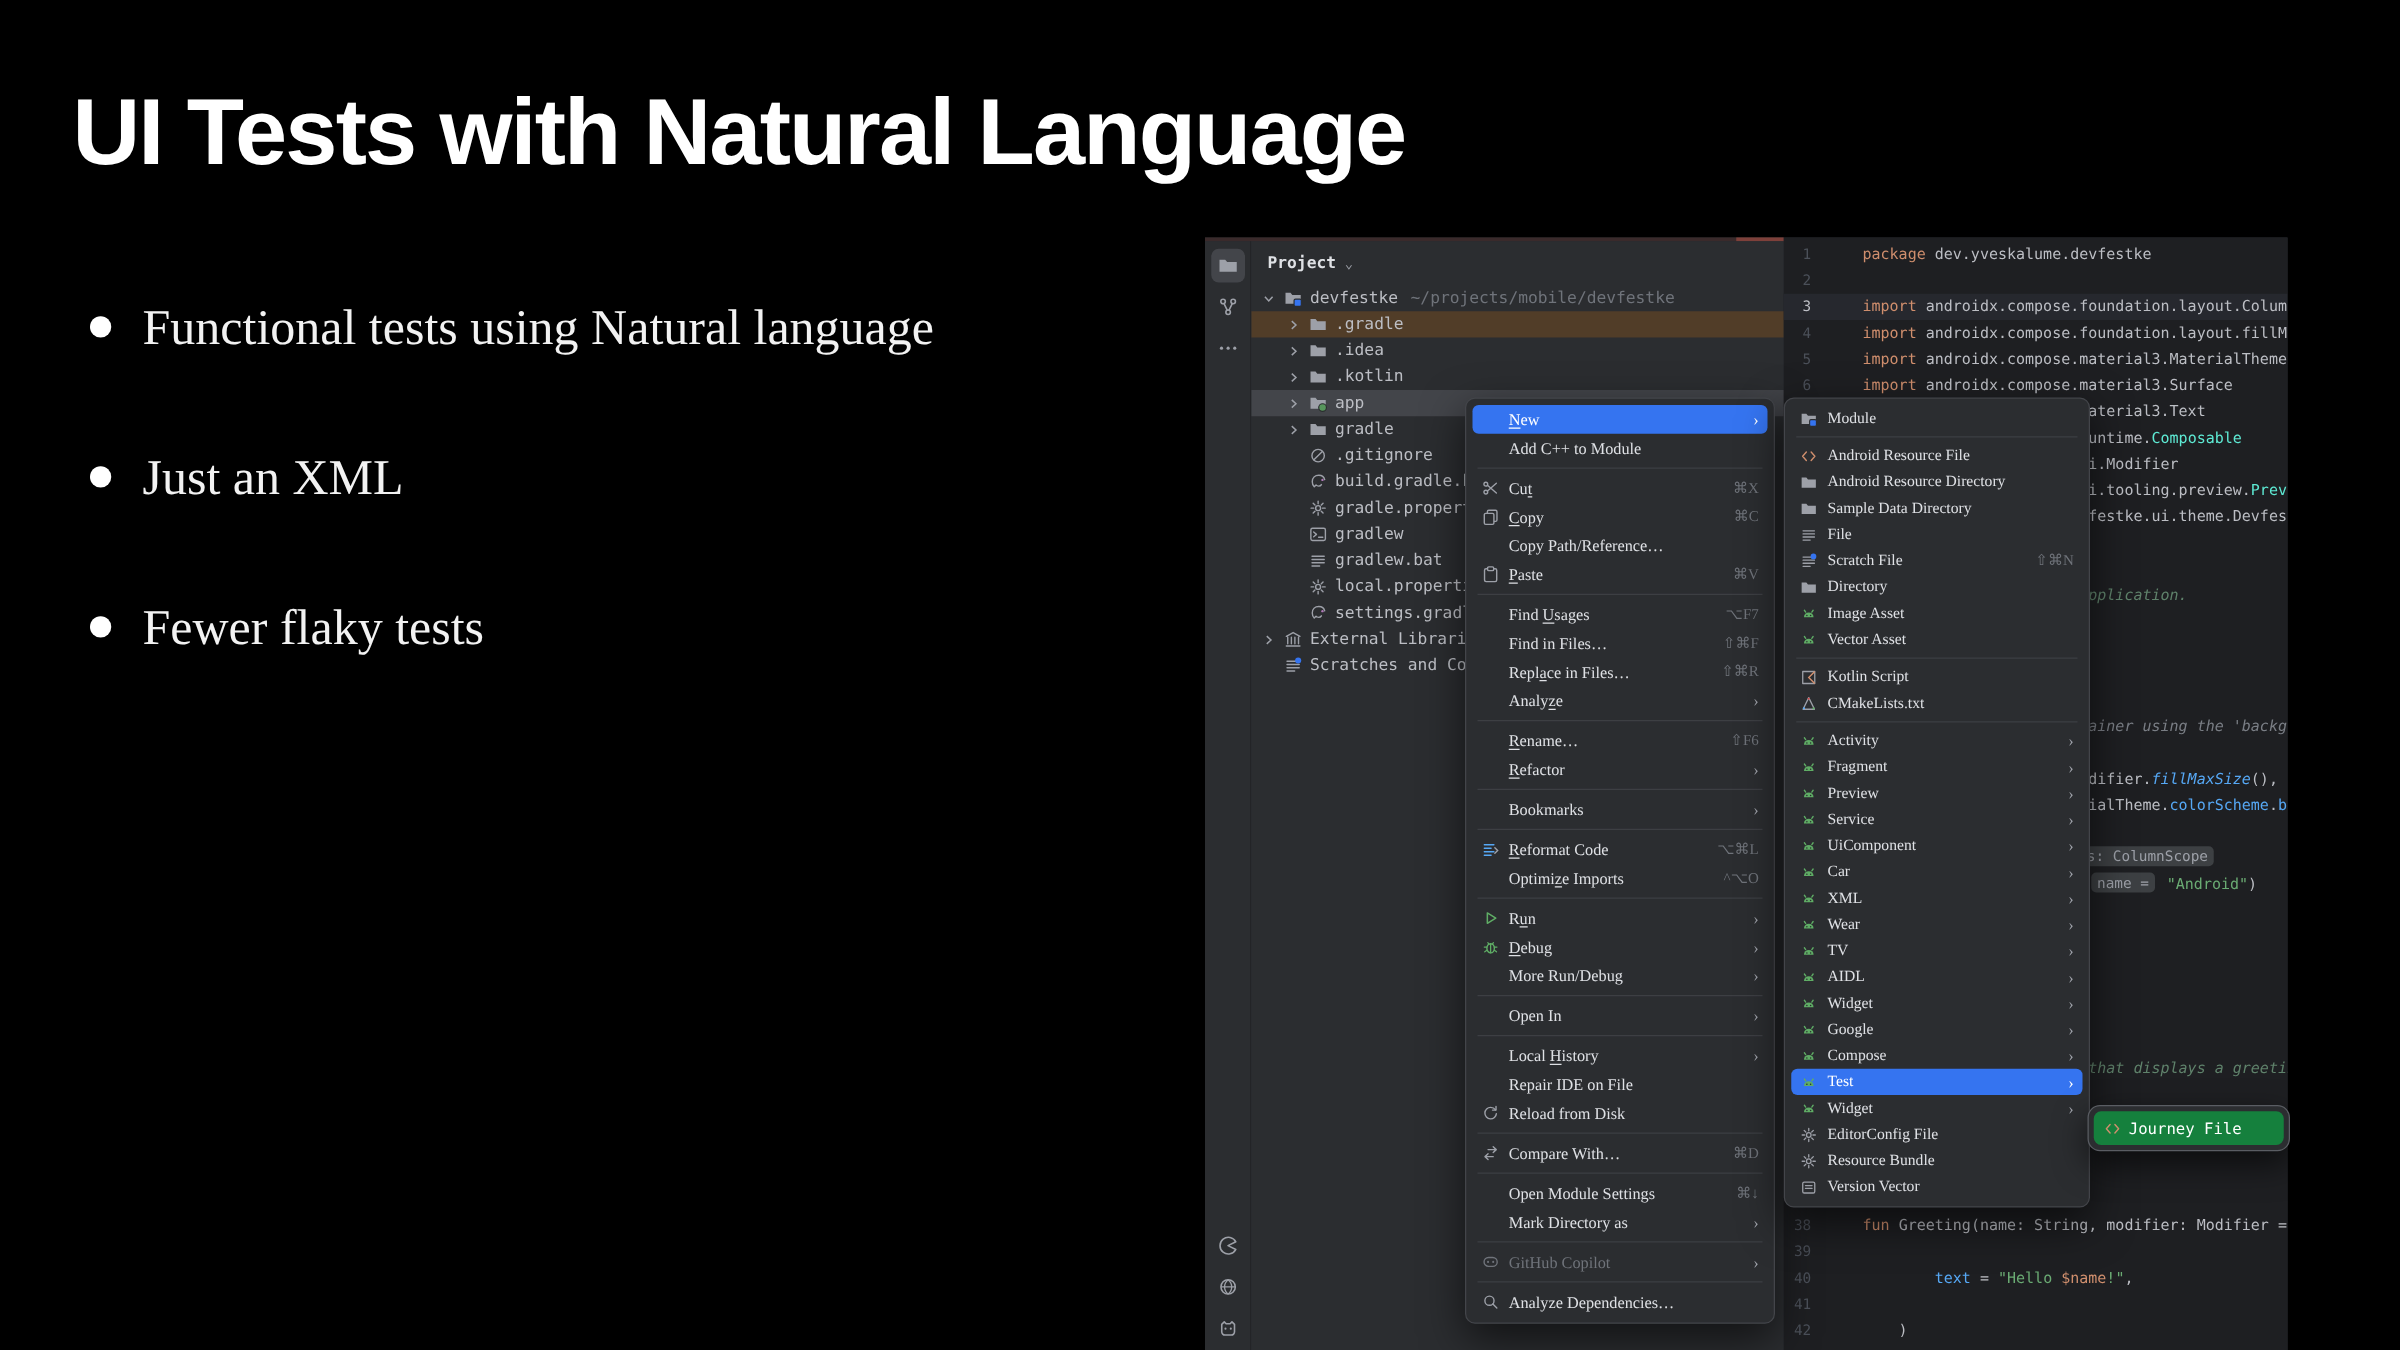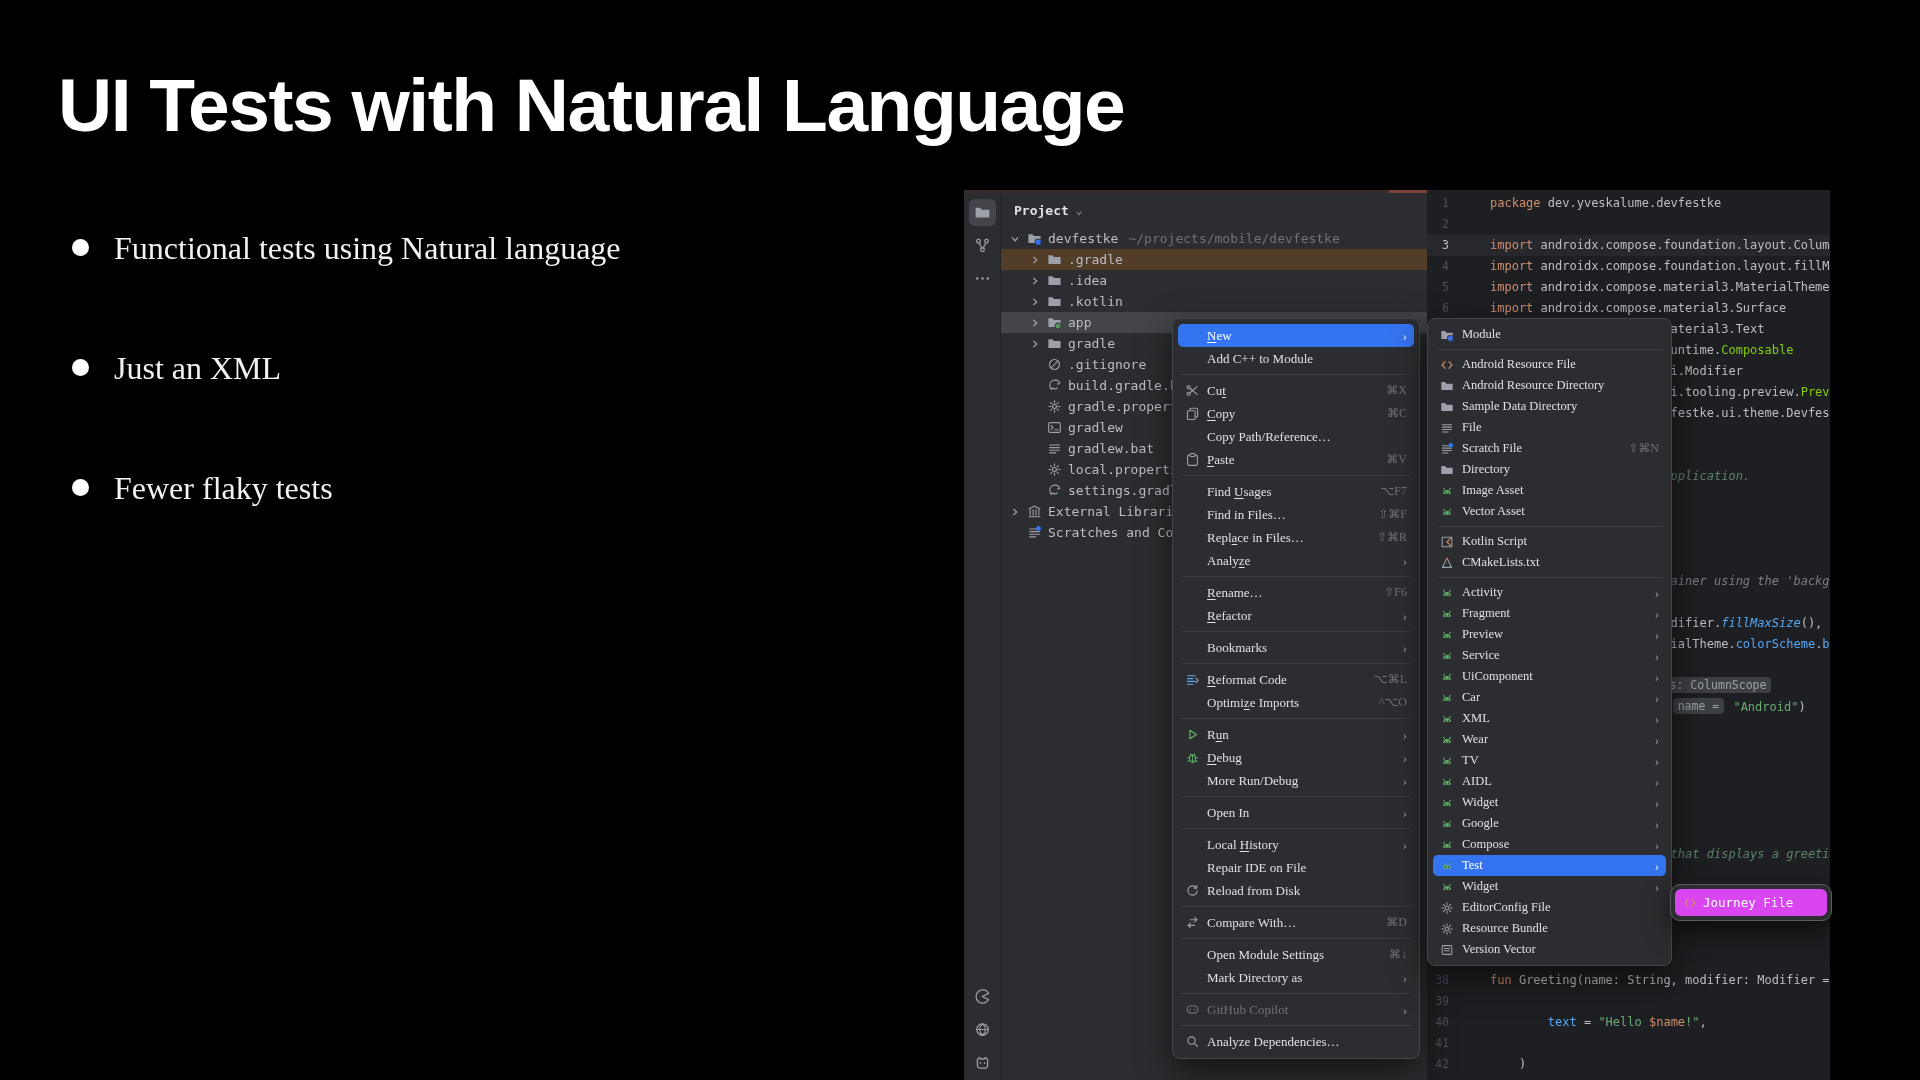--- a/index.html
+++ b/index.html
@@ -1,22 +1,22 @@
 <!DOCTYPE html>
 <html><head>
 <meta charset="utf-8">
 <style>
   html,body{margin:0;padding:0;background:#000;}
   .slide{position:relative;width:1920px;height:1080px;background:#000;overflow:hidden;
          font-family:"Liberation Sans",sans-serif;}
   
   .title{position:absolute;left:58px;top:62px;font-size:75px;font-weight:bold;color:#fff;
          letter-spacing:-1.5px;white-space:nowrap;}
-  .bullets{position:absolute;left:58px;top:218px;width:700px;margin:0;padding:0;list-style:none;
-           font-family:"Liberation Serif",serif;font-size:32px;line-height:60px;color:#f2f2f2;}
+  .bullets{position:absolute;left:58px;top:232px;width:700px;margin:0;padding:0;list-style:none;
+           font-family:"Liberation Serif",serif;font-size:40px;line-height:60px;color:#f2f2f2;}
   .bullets li{position:relative;padding-left:56px;margin-bottom:60px;}
   .bullets li .dot{position:absolute;left:14px;top:21px;width:17px;height:17px;border-radius:50%;background:#fff;}
   
   .ide{position:absolute;left:964px;top:190px;width:866px;height:890px;background:#2b2d30;
        font-family:"DejaVu Sans Mono",monospace;}
   .topstrip{position:absolute;left:0;top:0;width:463px;height:3px;background:#3a2a2b;}
   .topstrip .hot{position:absolute;right:0;top:0;width:38px;height:3px;background:#7e403a;}
   .abar{position:absolute;left:0;top:3px;width:36px;height:887px;background:#2b2d30;border-right:1px solid #232427;
         display:flex;flex-direction:column;align-items:center;}
   .abtn{width:27px;height:27px;border-radius:6px;display:flex;align-items:center;justify-content:center;margin-top:6px;}
@@ -34,21 +34,21 @@
   .trow .path{color:#6f737a;margin-left:10px;}
   .trow.hl-warm{background:#513d28;}
   .trow.hl-sel{background:#43454a;}
   
   .editor{position:absolute;left:463px;top:0;width:403px;height:890px;background:#1e1f22;overflow:hidden;}
   .curline{position:absolute;left:0;width:403px;height:21px;background:#26282e;}
   .gnum{position:absolute;left:0;width:22px;height:21px;line-height:21px;text-align:right;
         font-size:11.5px;color:#4b5059;}
   .gnum.cur{color:#bcbec4;}
   .cl{position:absolute;left:63px;height:21px;line-height:21px;font-size:12px;white-space:pre;color:#bcbec4;}
-  .cl .kw{color:#cf8e6d;} .cl .pl{color:#bcbec4;} .cl .an{color:#84cc16;}
+  .cl .kw{color:#cf8e6d;} .cl .pl{color:#bcbec4;} .cl .an{color:#5eead4;}
   .cl .doc{color:#5f826b;font-style:italic;} .cl .cmt{color:#7a7e85;font-style:italic;}
   .cl .str{color:#6aab73;} .cl .fn{color:#56a8f5;font-style:italic;}
   .cl .pm{color:#56a8f5;} .cl .tpl{color:#cf8e6d;}
   .cl .chip{display:inline-block;background:#3d4043;color:#9da0a8;border-radius:4px;
             padding:0 5px;margin:0 2px;line-height:16px;font-size:11.5px;vertical-align:1px;}
   
   .menu{position:absolute;background:#2b2d30;border:1px solid #43454a;border-radius:8px;
         box-shadow:0 12px 34px rgba(0,0,0,.6);padding:5px 0;color:#dfe1e5;z-index:5;
         font-family:Liberation Serif, serif;}
   .mi{display:flex;align-items:center;margin:0 5px;padding:0 7px;border-radius:5px;}
@@ -60,21 +60,21 @@
   .mi .arr{color:#9da0a8;margin-left:16px;font-size:13px;}
   .mi.sel{background:#3574f0;color:#fff;}
   .mi.sel .arr{color:#fff;}
   .mi.dis .lbl{color:#6f737a;}
   .msep{height:1px;background:#3d3f43;margin:4px 9px;}
   .mi u{text-underline-offset:2px;}
   
   .flyout{position:absolute;left:1670px;top:884px;width:152px;background:#2b2d30;
           border:1px solid #5a5d63;border-radius:10px;padding:4px;z-index:6;
           font-family:"DejaVu Sans Mono",monospace;box-shadow:0 10px 26px rgba(0,0,0,.6);}
-  .flyout .row{height:27px;border-radius:6px;background:#d946ef;color:#fff;display:flex;
+  .flyout .row{height:27px;border-radius:6px;background:#15803d;color:#fff;display:flex;
                align-items:center;padding:0 8px;font-size:12.5px;}
   .flyout .row .ic{width:20px;display:flex;align-items:center;}
   svg{display:block;}
 </style>
 </head>
 <body>
 
 <div class="slide">
   <div class="title">UI Tests with Natural Language</div>
   <ul class="bullets" id="bullets">

